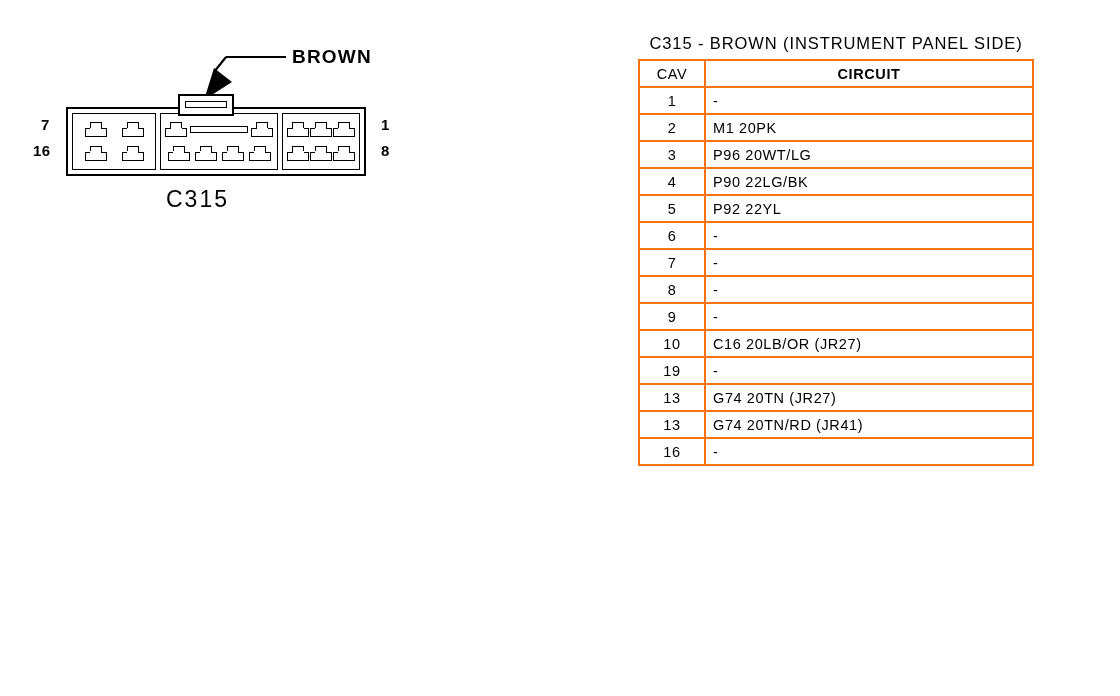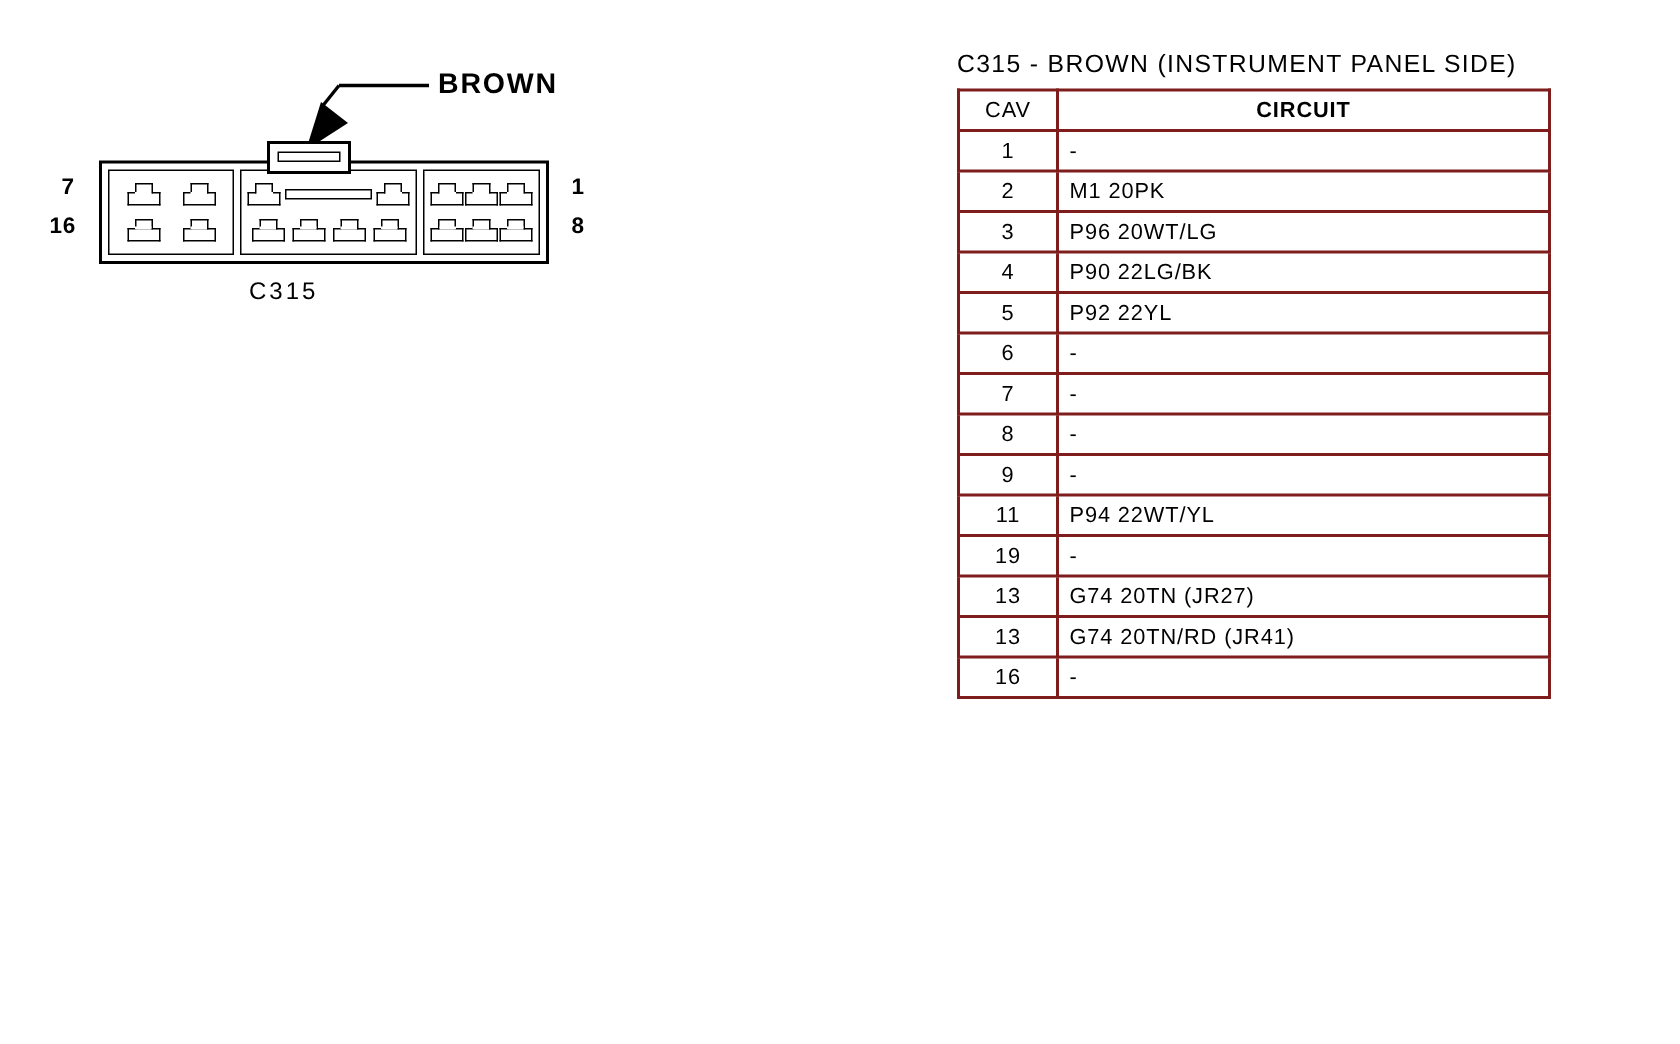--- a/index.html
+++ b/index.html
@@ -182,46 +182,46 @@
   }
   #pin-7  { left: 41px;  top: 100px; }
   #pin-16 { left: 33px;  top: 126px; }
   #pin-1  { left: 381px; top: 100px; }
   #pin-8  { left: 381px; top: 126px; }
 
   #connector-name {
     position: absolute;
     left: 166px;
     top: 170px;
-    font-size: 16px;
+    font-size: 23px;
     letter-spacing: 2px;
   }
 
   
   #pinout-panel {
     position: absolute;
     left: 638px;
     top: 34px;
     width: 396px;
   }
   #table-title {
     font-size: 16.5px;
     letter-spacing: 0.9px;
     white-space: nowrap;
     margin-bottom: 6px;
-    text-align: left;
+    text-align: center;
   }
   table.pinout {
     border-collapse: collapse;
     width: 396px;
     table-layout: fixed;
   }
   table.pinout th,
   table.pinout td {
-    border: 2px solid #7f1d1d;
+    border: 2px solid #f97316;
     height: 25px;
     font-size: 14.5px;
     font-weight: normal;
     letter-spacing: 0.6px;
     padding: 0;
   }
   table.pinout th.col-cav,
   table.pinout td.col-cav {
     width: 64px;
     text-align: center;
@@ -426,22 +426,22 @@
         </tr>
         <tr>
           <td class="col-cav">8</td>
           <td class="col-circuit">-</td>
         </tr>
         <tr>
           <td class="col-cav">9</td>
           <td class="col-circuit">-</td>
         </tr>
         <tr>
-          <td class="col-cav">11</td>
-          <td class="col-circuit">P94 22WT/YL</td>
+          <td class="col-cav">10</td>
+          <td class="col-circuit">C16 20LB/OR  (JR27)</td>
         </tr>
         <tr>
           <td class="col-cav">19</td>
           <td class="col-circuit">-</td>
         </tr>
         <tr>
           <td class="col-cav">13</td>
           <td class="col-circuit">G74 20TN  (JR27)</td>
         </tr>
         <tr>

